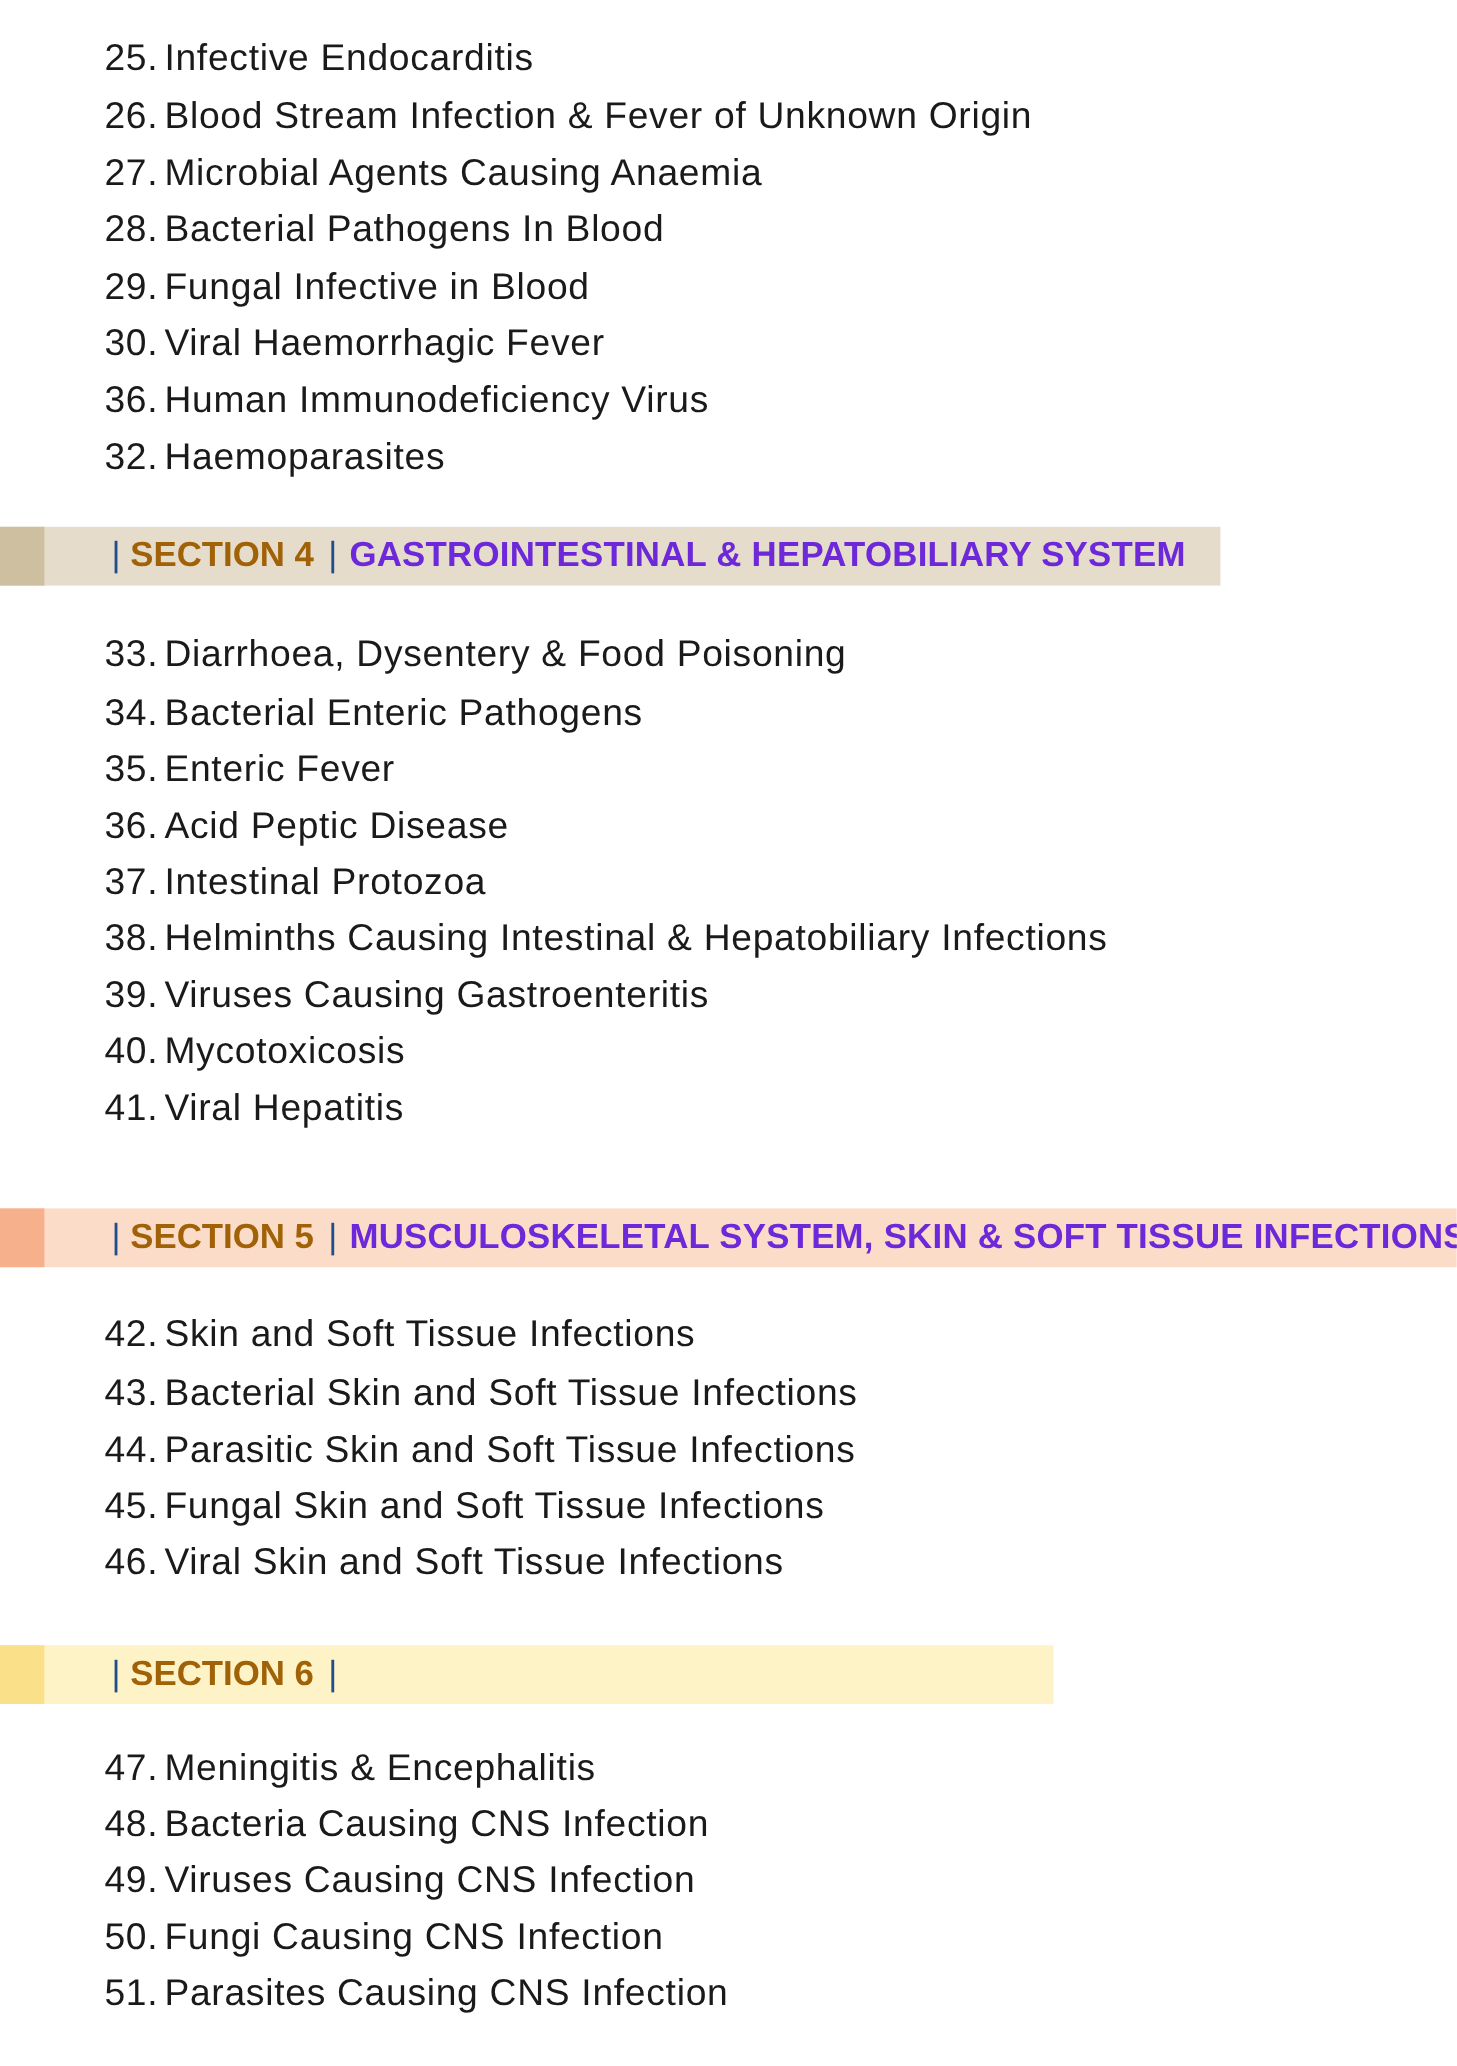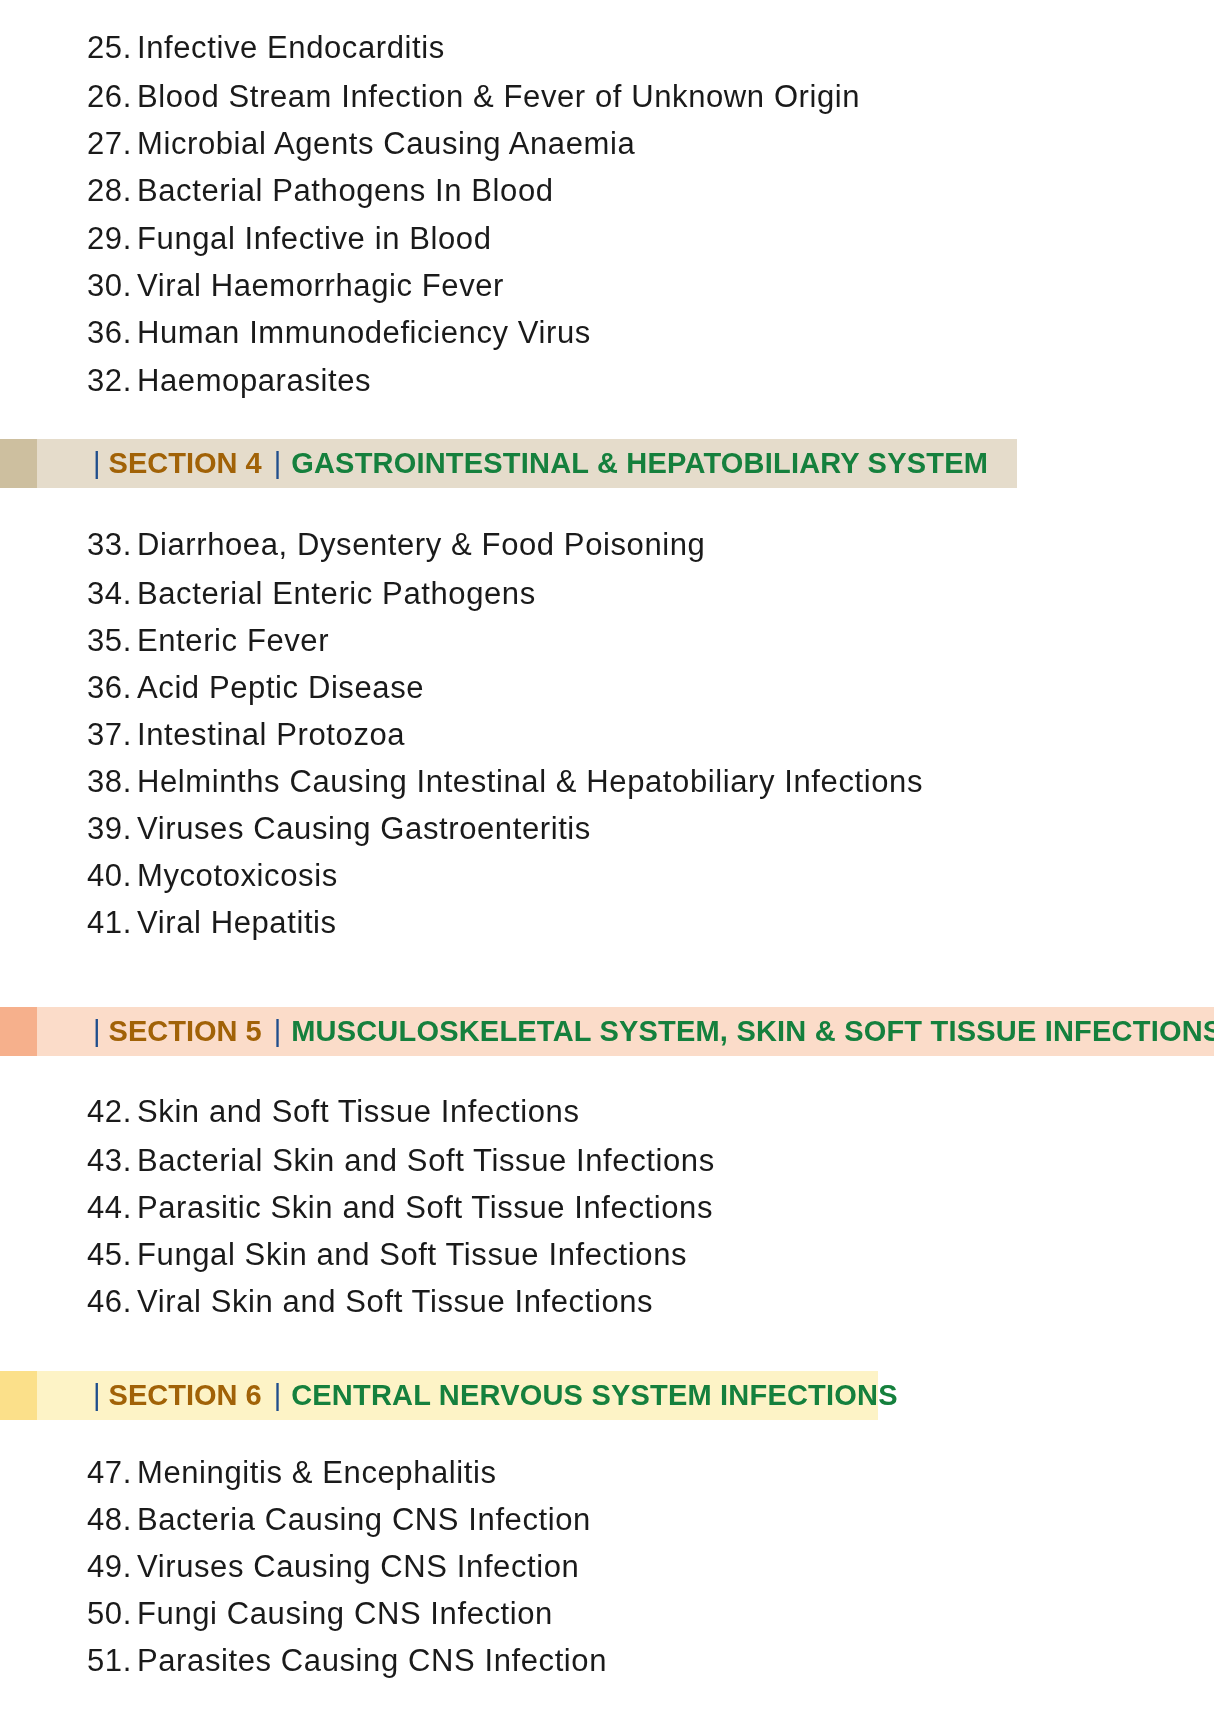--- a/index.html
+++ b/index.html
@@ -9,21 +9,21 @@
     .item { position: absolute; left: 87px; height: 30px; font-size: 31px; line-height: 30px;
             letter-spacing: 0.6px; white-space: nowrap; }
     .item .num { display: inline-block; width: 50px; }
     .band { position: absolute; left: 0; height: 49px; }
     .band .accent { position: absolute; left: 0; top: 0; width: 37px; height: 100%; }
     .band .content { position: absolute; left: 93px; top: 0; height: 100%; display: flex;
                      align-items: center; font-weight: bold; font-size: 29px; white-space: nowrap; }
     .bar { color: #1f4e8c; font-weight: normal; margin-right: 8px; }
     .sec { color: #a16207; }
     .bar2 { color: #1f4e8c; font-weight: normal; margin: 0 10px 0 12px; }
-    .title { color: #15803d; letter-spacing: 0.2px; }
+    .title { color: #6d28d9; letter-spacing: 0.2px; }
   </style>
 </head>
 <body>
 
 <div class="list">
   <div class="item" style="top:33px"><span class="num">25.</span><span>Infective Endocarditis</span></div>
   <div class="item" style="top:82px"><span class="num">26.</span><span>Blood Stream Infection &amp; Fever of Unknown Origin</span></div>
   <div class="item" style="top:129px"><span class="num">27.</span><span>Microbial Agents Causing Anaemia</span></div>
   <div class="item" style="top:176px"><span class="num">28.</span><span>Bacterial Pathogens In Blood</span></div>
   <div class="item" style="top:224px"><span class="num">29.</span><span>Fungal Infective in Blood</span></div>
@@ -71,21 +71,20 @@
   <div class="item" style="top:1240px"><span class="num">45.</span><span>Fungal Skin and Soft Tissue Infections</span></div>
   <div class="item" style="top:1287px"><span class="num">46.</span><span>Viral Skin and Soft Tissue Infections</span></div>
 </div>
 
 <div class="band" style="top:1371px; width:878px; background:#fdf3c6;">
   <div class="accent" style="background:#fbe08a;"></div>
   <div class="content">
     <span class="bar">|</span>
     <span class="sec">SECTION 6</span>
     <span class="bar2">|</span>
-    <span class="title">CENTRAL NERVOUS SYSTEM INFECTIONS</span>
   </div>
 </div>
 
 <div class="list">
   <div class="item" style="top:1458px"><span class="num">47.</span><span>Meningitis &amp; Encephalitis</span></div>
   <div class="item" style="top:1505px"><span class="num">48.</span><span>Bacteria Causing CNS Infection</span></div>
   <div class="item" style="top:1552px"><span class="num">49.</span><span>Viruses Causing CNS Infection</span></div>
   <div class="item" style="top:1599px"><span class="num">50.</span><span>Fungi Causing CNS Infection</span></div>
   <div class="item" style="top:1646px"><span class="num">51.</span><span>Parasites Causing CNS Infection</span></div>
 </div>

